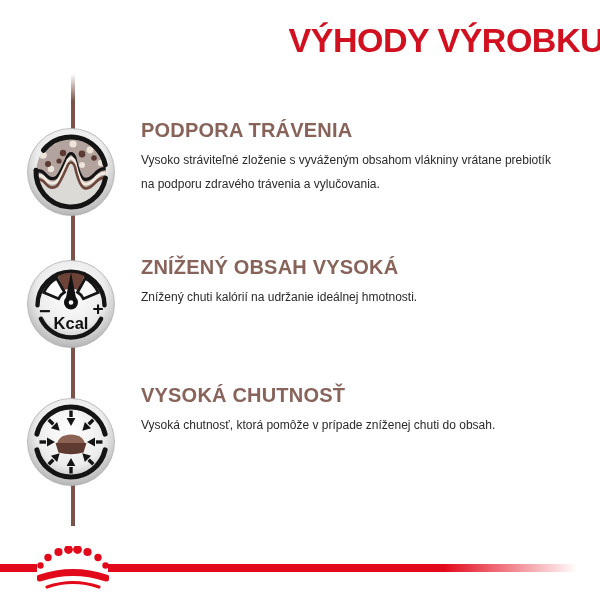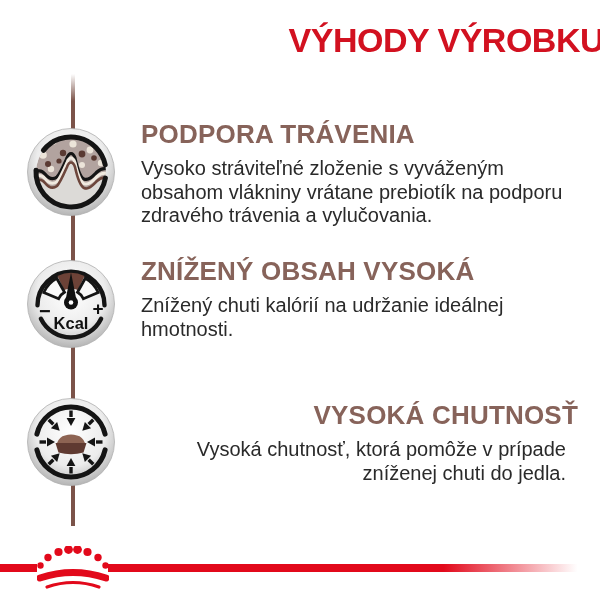--- a/index.html
+++ b/index.html
@@ -12,27 +12,27 @@
     text-align:right; font-size:34px; font-weight:bold;
     color:#d21120; letter-spacing:-0.5px;
   }
   .timeline {
     position:absolute; left:71px; top:74px; width:4px; height:452px;
     background:linear-gradient(to bottom, rgba(123,83,73,0) 0%, #7b5349 6%, #7b5349 100%);
   }
   .icon { position:absolute; left:26px; width:90px; height:90px; }
   .i1 { top:127px; } .i2 { top:259px; } .i3 { top:397px; }
   .benefit-text { position:absolute; left:141px; width:437px; }
-  .bt1 { top:119px; } .bt2 { top:256px; } .bt3 { top:400px;text-align:right; }
+  .bt1 { top:119px; } .bt2 { top:256px; } .bt3 { top:384px; }
   .benefit-text h2 {
-    margin:0 0 7px 0; font-size:26px; font-weight:bold;
+    margin:0 0 7px 0; font-size:20px; font-weight:bold;
     color:#87635a; letter-spacing:0.2px;
   }
   .benefit-text p {
-    margin:0; font-size:20px; line-height:23.5px; color:#2a2a2a; max-width:425px;
+    margin:0; font-size:12px; line-height:23.5px; color:#2a2a2a; max-width:425px;
   }
   .brand-line-left {
     position:absolute; left:0; top:564px; width:37px; height:8px; background:#e2091b;
   }
   .brand-line-right {
     position:absolute; left:108px; top:564px; width:479px; height:8px;
     background:linear-gradient(to right, #e2091b 0%, #e2091b 70%, rgba(226,9,27,0) 98%);
   }
   .crown { position:absolute; left:37px; top:546px; width:72px; height:44px; }
 </style>
@@ -160,21 +160,21 @@
         </g>
     </g>
     <g>
       <path d="M31,46 Q33.5,39.5 39,38.5 Q45,36.5 51,38.5 Q56.5,39.5 59,46 Z" fill="#8d6453"></path>
       <path d="M29.5,46 L60.5,46 L57.5,55.5 Q45,59 32.5,55.5 Z" fill="#5f3a31"></path>
     </g>
   </svg>
 
   <div class="benefit-text bt3">
     <h2>VYSOKÁ CHUTNOSŤ</h2>
-    <p>Vysoká chutnosť, ktorá pomôže v prípade zníženej chuti do jedla.</p>
+    <p>Vysoká chutnosť, ktorá pomôže v prípade zníženej chuti do obsah.</p>
   </div>
 
   <div class="brand-line-left"></div>
   <div class="brand-line-right"></div>
   <svg class="crown" viewBox="0 0 72 44">
     <g fill="#e2091b">
       <circle cx="3.5" cy="19.5" r="3.2"></circle>
         <circle cx="11" cy="11.5" r="3.7"></circle>
       <circle cx="21.5" cy="6" r="4.1"></circle>
         <circle cx="31.5" cy="3.5" r="4.4"></circle>

